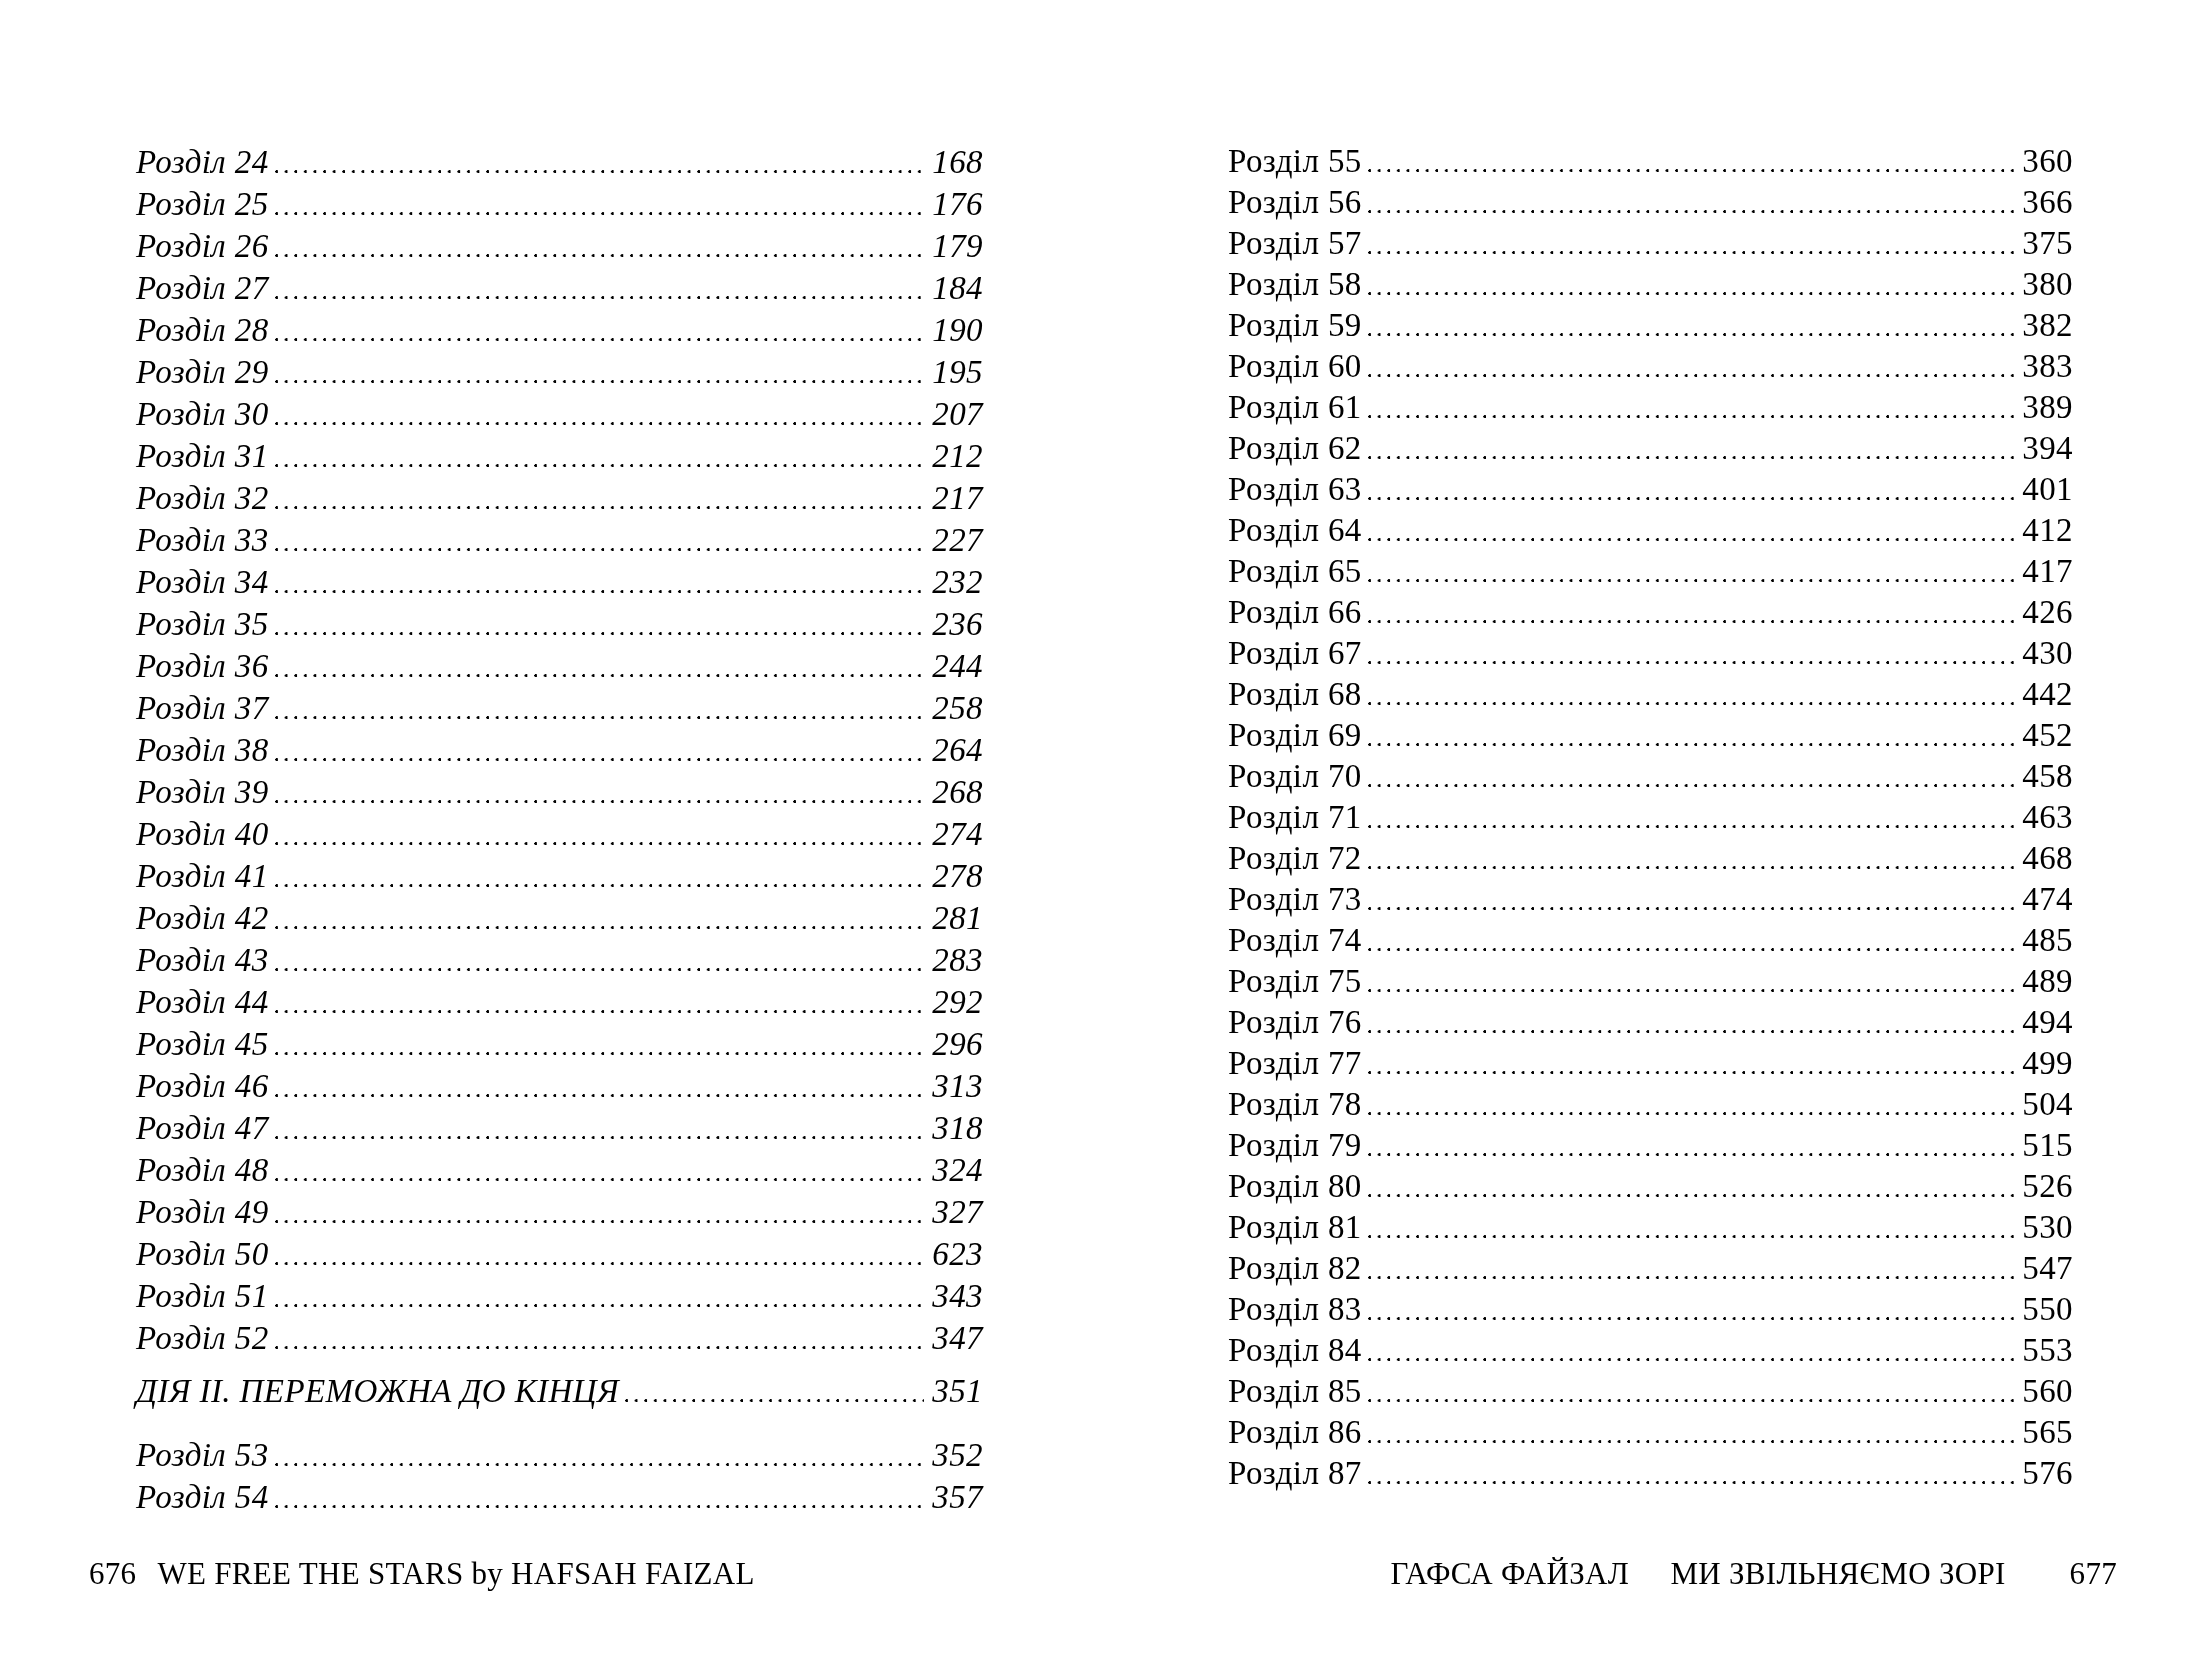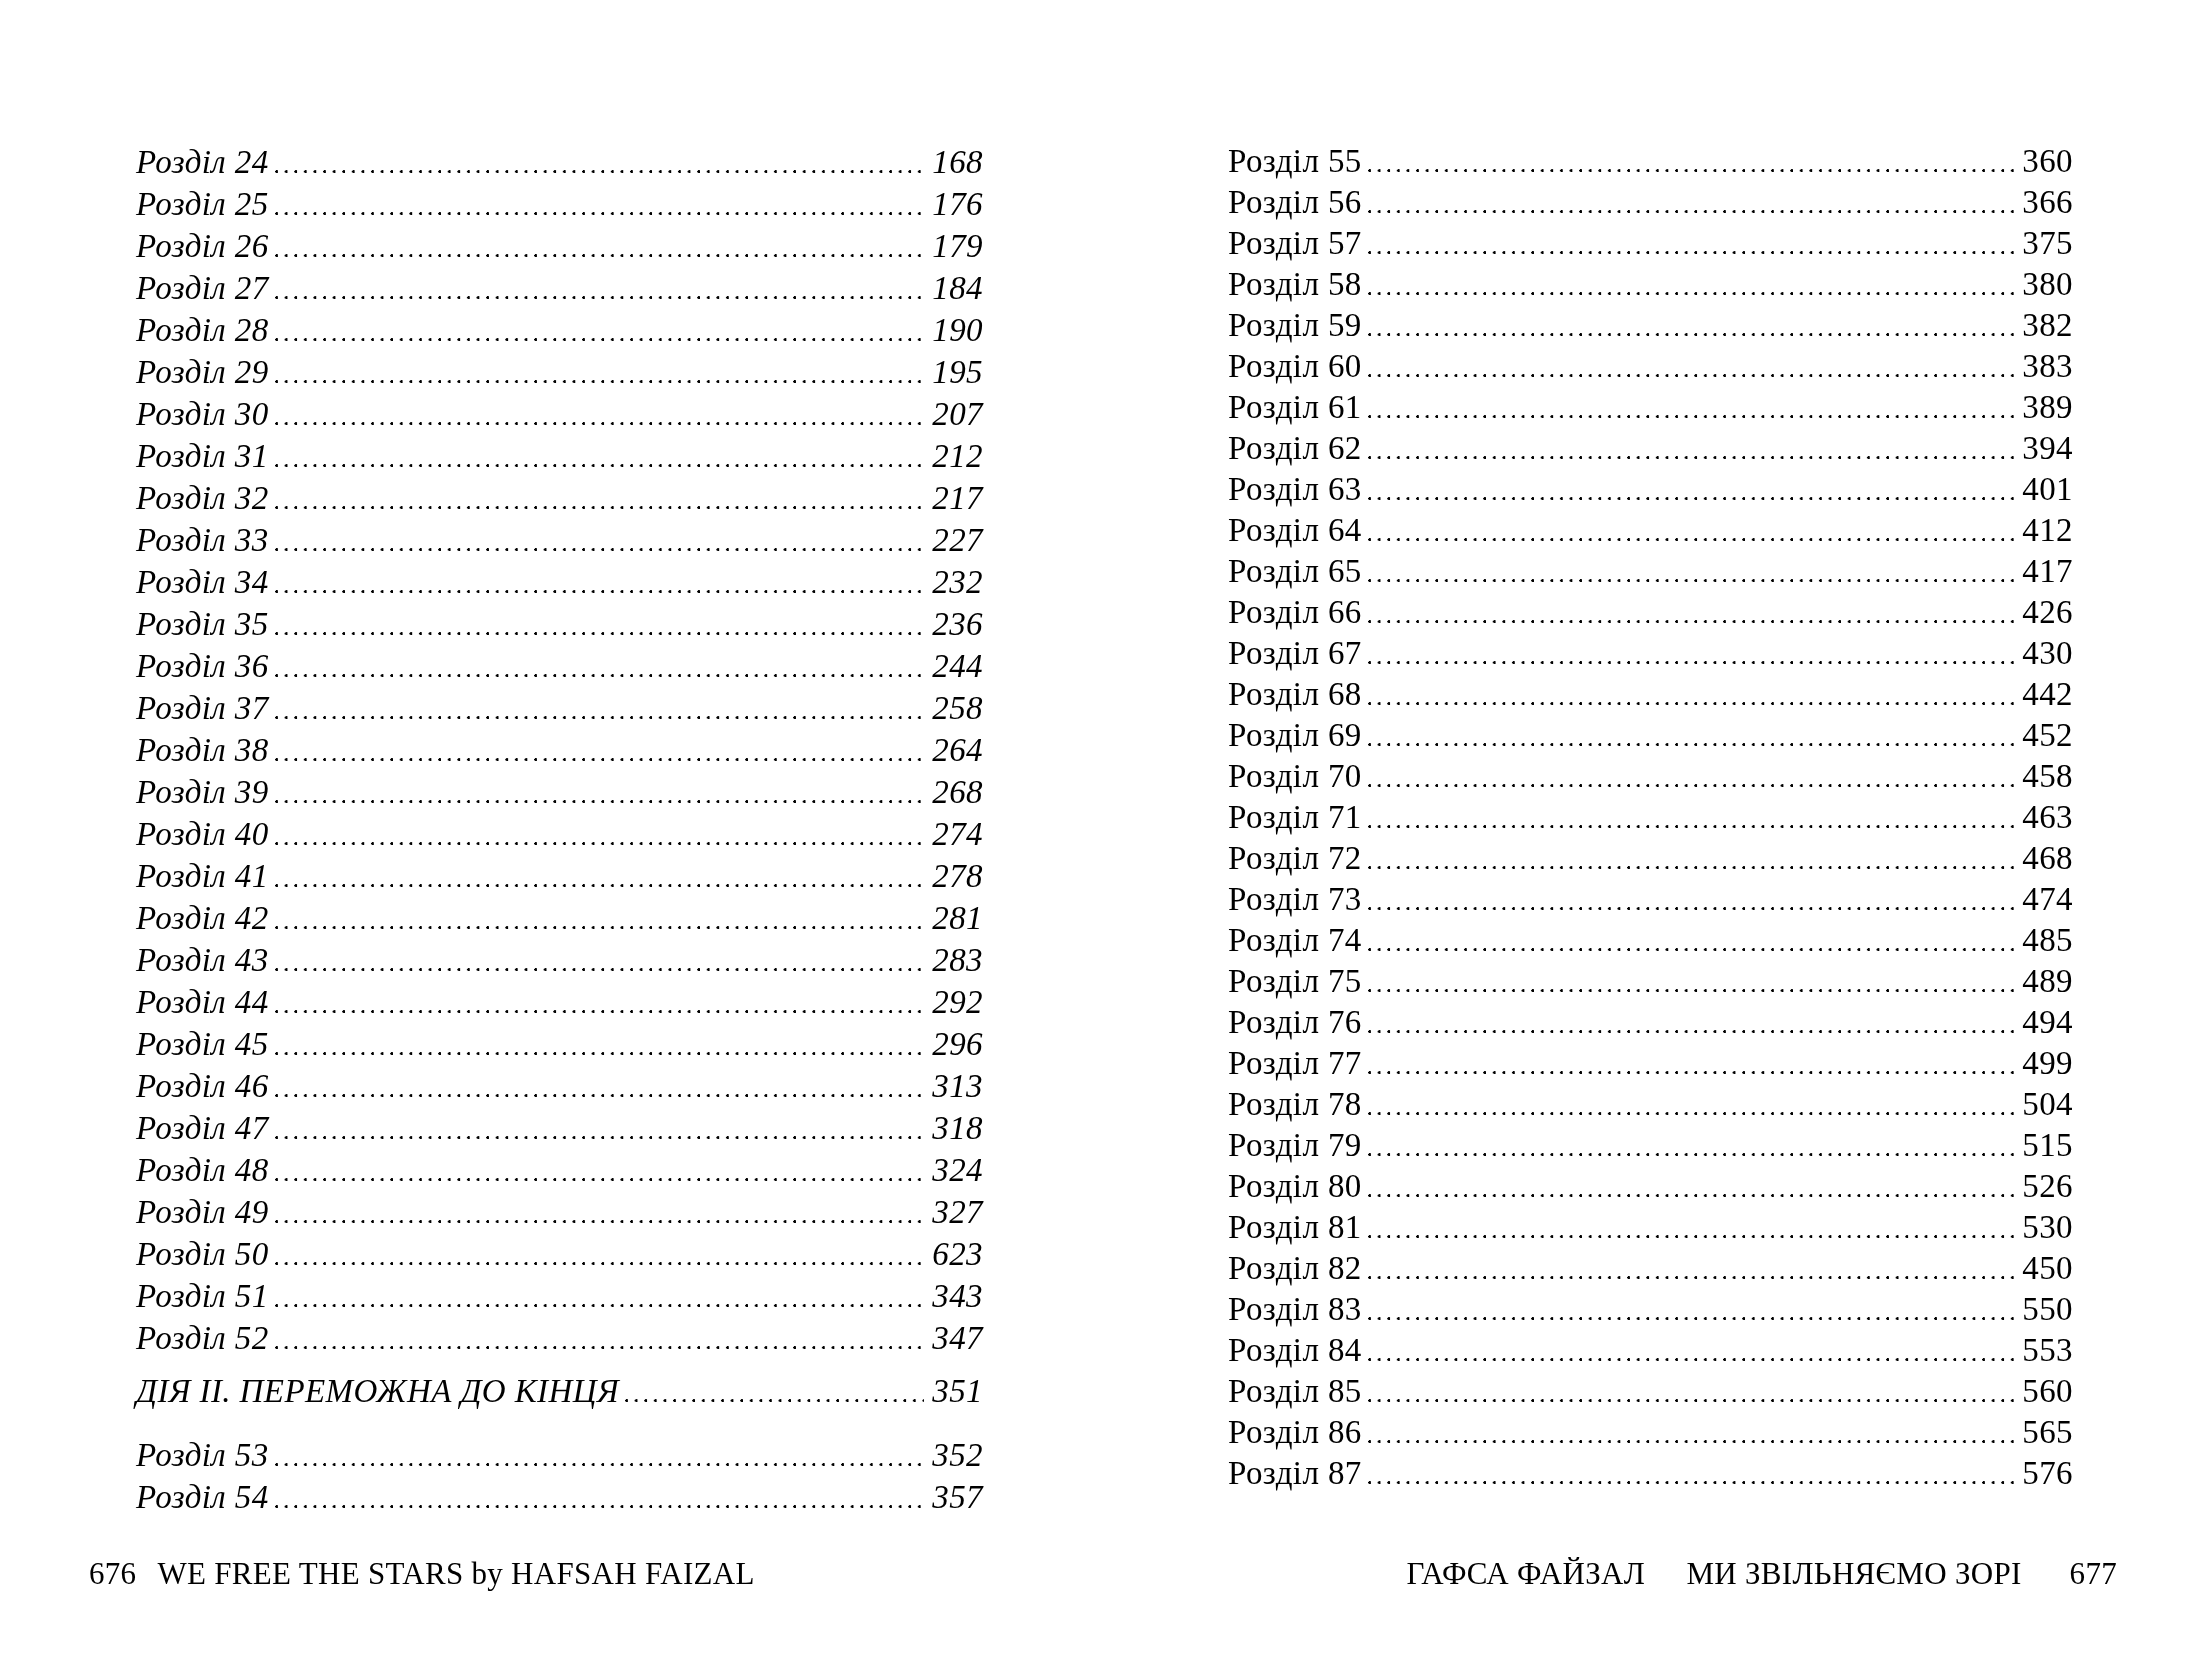--- a/index.html
+++ b/index.html
@@ -60,21 +60,21 @@
     display: flex;
     align-items: baseline;
     font-size: 31px;
     letter-spacing: 0.3px;
     white-space: nowrap;
     line-height: 37px;
   }
   #footer-left { left: 89px; align-items: flex-end; }
   #footer-right { right: 88px; gap: 24px; }
   #footer-left .folio { margin-right: 21px; }
-  #footer-right .folio { margin-left: 24px; }
+  #footer-right .folio { margin-left: 40px; }
   #footer-right .author { margin-right: 17.4px; }
 </style>
 </head>
 <body>
 
 <div class="toc-column" id="col-left">
     <div class="toc-row">
       <span class="toc-label">Розділ 24</span>
       <span class="dot-leader"></span>
       <span class="toc-page">168</span>
@@ -368,21 +368,21 @@
       <span class="toc-page">526</span>
     </div>
     <div class="toc-row">
       <span class="toc-label">Розділ 81</span>
       <span class="dot-leader"></span>
       <span class="toc-page">530</span>
     </div>
     <div class="toc-row">
       <span class="toc-label">Розділ 82</span>
       <span class="dot-leader"></span>
-      <span class="toc-page">450</span>
+      <span class="toc-page">547</span>
     </div>
     <div class="toc-row">
       <span class="toc-label">Розділ 83</span>
       <span class="dot-leader"></span>
       <span class="toc-page">550</span>
     </div>
     <div class="toc-row">
       <span class="toc-label">Розділ 84</span>
       <span class="dot-leader"></span>
       <span class="toc-page">553</span>

